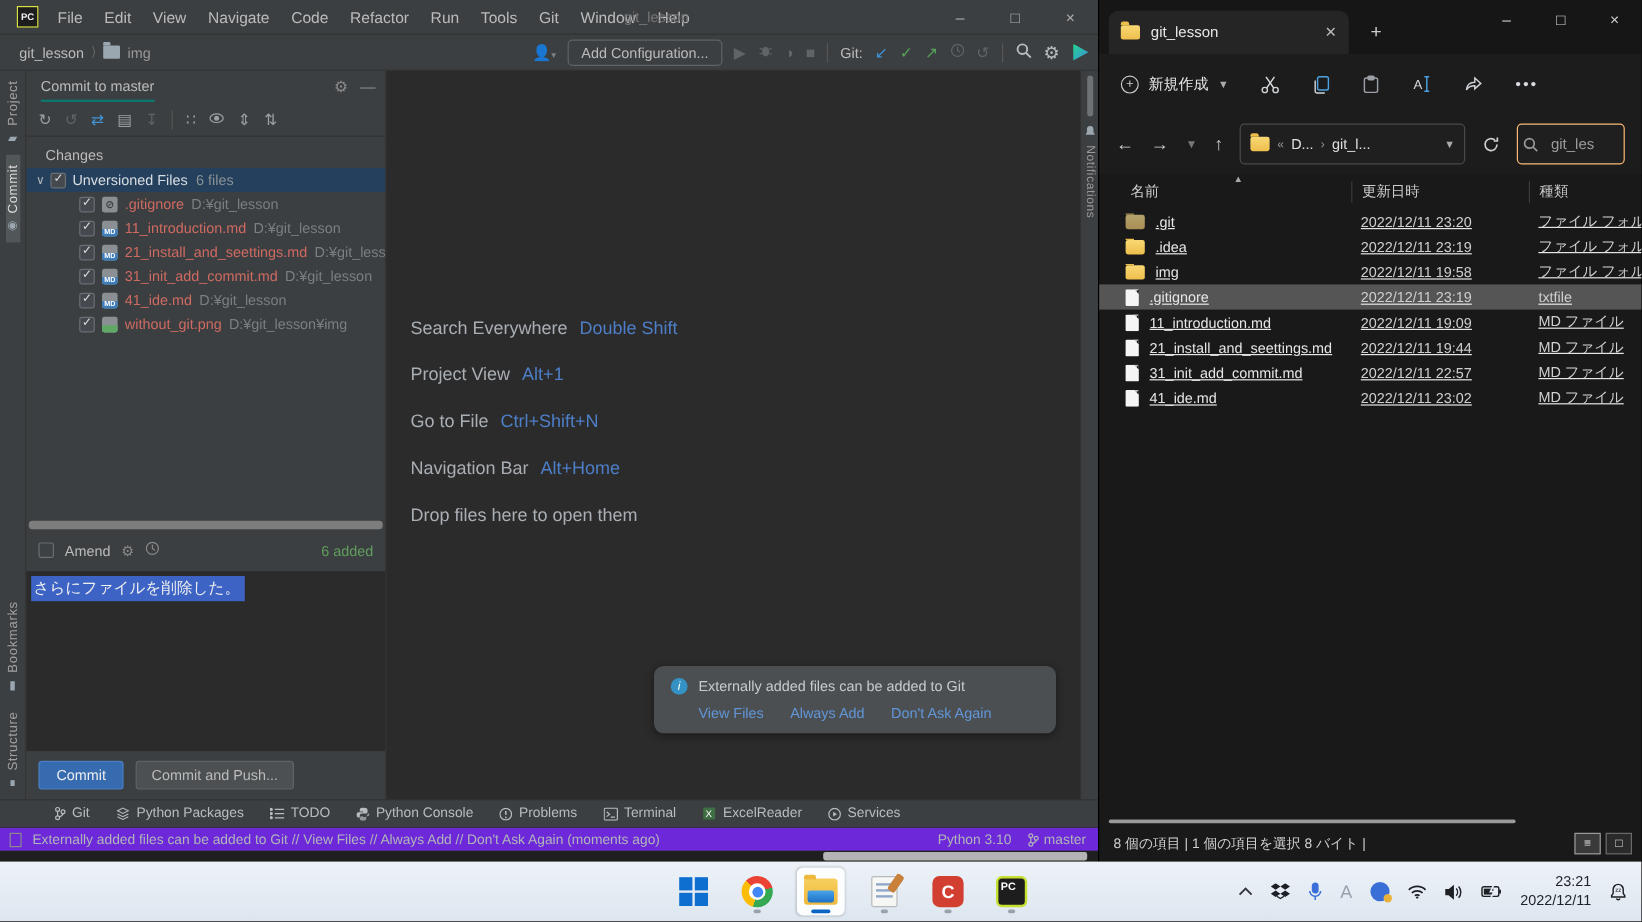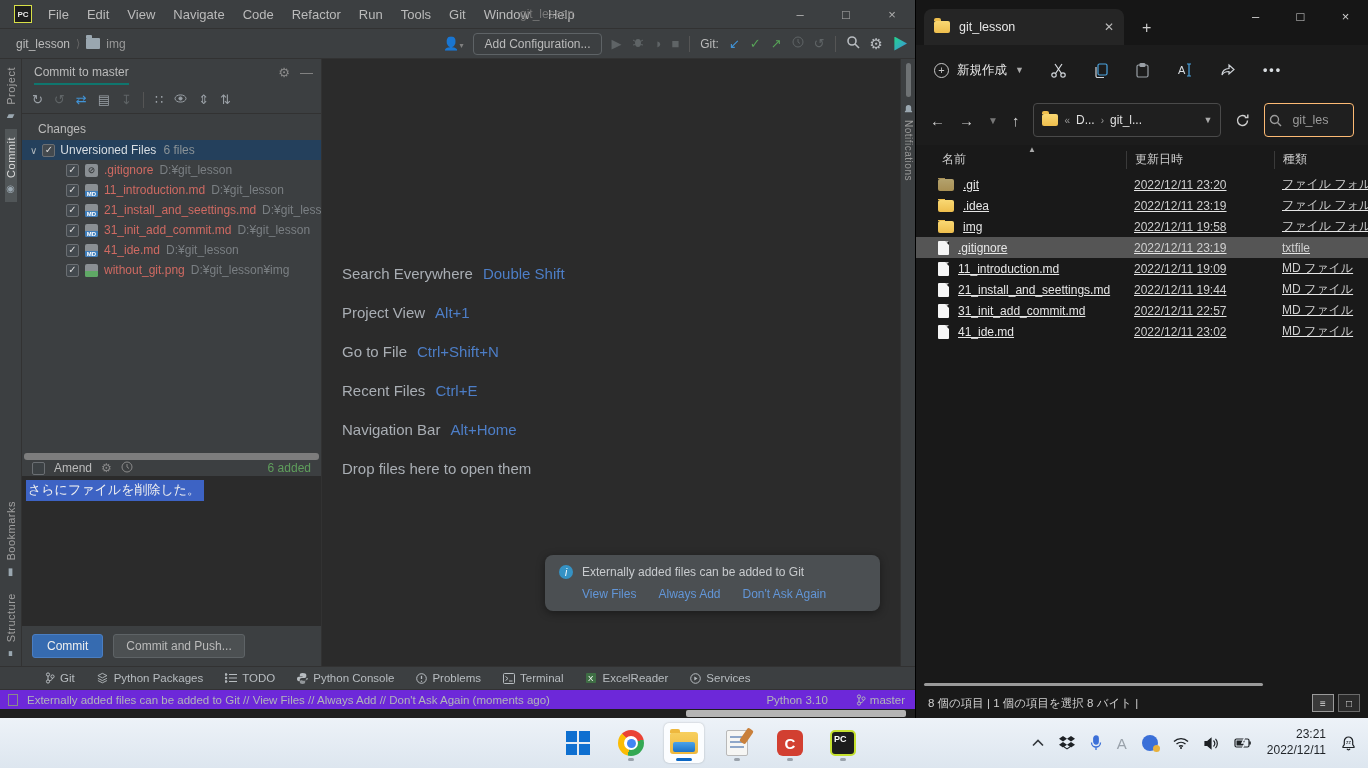--- a/index.html
+++ b/index.html
@@ -66,21 +66,21 @@
   .cf-row { height:20px; display:flex; align-items:center; gap:6px; padding-left:44px; }
   .cf-icon { width:13px; height:13px; border-radius:2px; font-size:6px; font-weight:bold;
     display:inline-flex; align-items:flex-end; justify-content:center; flex:none; color:#fff; }
   .cf-icon.md { background:#8a8f93; } .cf-icon.md i { font-style:normal; background:#3d7dbb; width:100%; text-align:center; border-radius:0 0 2px 2px; }
   .cf-icon.ignore { background:#8a8f93; align-items:center; color:#3c3f41; font-size:9px; }
   .cf-icon.img { background:#8a8f93; } .cf-icon.img i { font-style:normal; background:#5fa865; width:100%; height:6px; border-radius:0 0 2px 2px; }
   .cf-name { color:#cf6a62; white-space:nowrap; }
   .cf-path { color:#7a7f83; white-space:nowrap; overflow:hidden; }
   .cp-fill { flex:1; }
   .cp-scroll { height:7px; background:#7d7d7d; margin:0 2px; border-radius:3px; flex:none; }
-  .amend-row { height:16px; display:flex; align-items:center; gap:9px; padding:0 10px; flex:none; }
+  .amend-row { height:35px; display:flex; align-items:center; gap:9px; padding:0 10px; flex:none; }
   .amend-row .lbl { color:#bbb; }
   .amend-row .ic { color:#8a8a8a; font-size:12px; }
   .added { margin-left:auto; color:#5f9e5c; }
   .cp-msg { flex:none; height:150px; background:#2b2b2b; padding:4px 0 0 4px; }
   .msg-sel { display:inline-block; background:#3d63c4; color:#f0f0f0; font-size:13px; padding:1px 4px 2px 2px; }
   .cp-btns { flex:none; height:40px; display:flex; align-items:center; gap:10px; padding:0 10px; background:#3c3f41; }
   .btn-commit { background:#366bb0; border:1px solid #4a7ec2; border-radius:3px; color:#eee; padding:4px 14px; font-size:12px; }
   .btn-push { background:#4c5052; border:1px solid #5e6366; border-radius:3px; color:#bbb; padding:4px 12px; font-size:12px; }
 
   
@@ -101,21 +101,21 @@
   .stripe-r-tab { margin-top:8px; display:flex; flex-direction:column; align-items:center; gap:4px; color:#9a9a9a; font-size:10px; }
   .stripe-r-tab .txt { writing-mode:vertical-rl; letter-spacing:.5px; }
 
   .pc-twbar { height:23px; flex:none; display:flex; align-items:center; gap:22px; padding:0 0 0 45px;
     border-top:1px solid #323232; background:#3c3f41; }
   .tw-item { display:flex; align-items:center; gap:5px; color:#b7bcc0; font-size:11.5px; }
   .tw-item .ic { color:#9aa0a6; font-size:11px; display:inline-flex; }
   .pc-statusbar { height:20px; flex:none; display:flex; align-items:center; padding:0 10px 0 8px;
     background:#6d28d9; border-top:1px solid #323232; font-size:11.5px; color:#b0b5b9; }
   .sb-ic { width:10px; height:12px; border:1px solid #8a8a8a; margin-right:9px; flex:none; }
-  .sb-right { margin-left:auto; display:flex; align-items:center; gap:28px; }
+  .sb-right { margin-left:auto; display:flex; align-items:center; gap:13px; }
   .pc-hscroll { height:9px; flex:none; background:#1f1f1f; position:relative; }
   .pc-hthumb { position:absolute; left:686px; top:1px; width:220px; height:7px; background:#b4b4b4; border-radius:2px; }
 
   
   #explorer { position:absolute; left:915px; top:0; width:453px; height:718px; background:#191919;
     color:#e6e6e6; font-size:12.5px; display:flex; flex-direction:column; border-left:1px solid #000; }
   .ex-titlebar { height:45px; background:#161616; display:flex; align-items:flex-end; flex:none; }
   .ex-tab { width:200px; height:36px; background:#252525; border-radius:8px 8px 0 0; margin-left:8px;
     display:flex; align-items:center; gap:9px; padding:0 10px; }
   .ex-tab .name { color:#e6e6e6; flex:1; }
@@ -420,24 +420,20 @@
   </div>
             <div class="sc-row">
     <span class="sc-label">Project View</span>
     <span class="sc-keys">Alt+1</span>
   </div>
             <div class="sc-row">
     <span class="sc-label">Go to File</span>
     <span class="sc-keys">Ctrl+Shift+N</span>
   </div>
             <div class="sc-row">
-    <span class="sc-label">Recent Files</span>
-    <span class="sc-keys">Ctrl+E</span>
-  </div>
-            <div class="sc-row">
     <span class="sc-label">Navigation Bar</span>
     <span class="sc-keys">Alt+Home</span>
   </div>
             <div class="sc-row">
     <span class="sc-label">Drop files here to open them</span>
 
   </div>
           </div>
         <div class="notif">
           <div class="notif-line">

